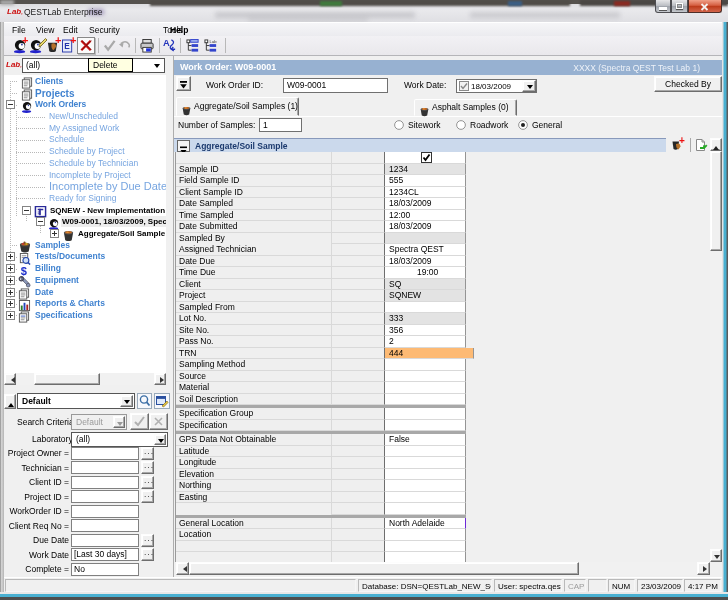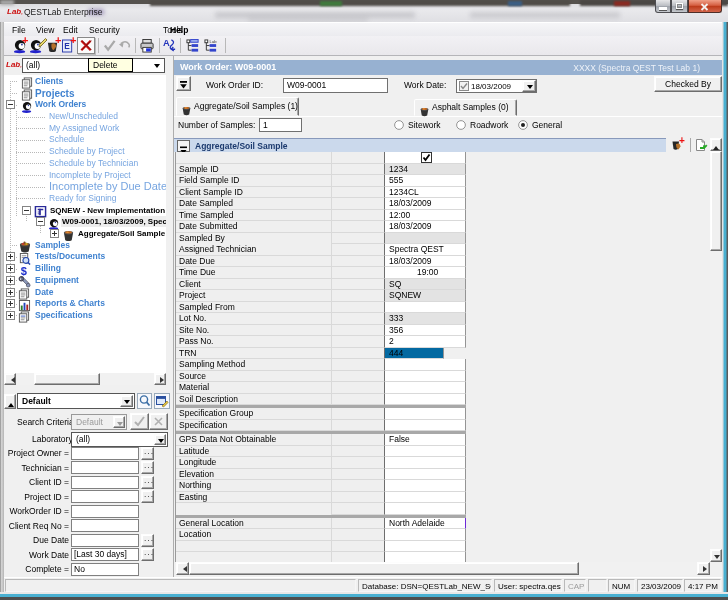--- a/index.html
+++ b/index.html
@@ -609,21 +609,21 @@
         <div class="abs t8" style="left:3px;top:0px;white-space:nowrap;">Pass No.</div>
       </div>
       <div class="abs" style="left:156px;top:184.0px;width:53px;height:11.5px;background:#efefef;border-bottom:1px solid #d9d9d9;border-left:1px solid #d9d9d9;"></div>
       <div class="abs" style="left:209px;top:184.0px;width:82px;height:11.5px;background:#ffffff;border-bottom:1px solid #d9d9d9;border-left:1px solid #6e6e6e;border-right:1px solid #949494;">
         <div class="abs t8" style="left:4px;top:0px;white-space:nowrap;">2</div>
       </div>
       <div class="abs" style="left:1px;top:195.5px;width:155px;height:11.5px;background:#efefef;border-bottom:1px solid #d9d9d9;">
         <div class="abs t8" style="left:3px;top:0px;white-space:nowrap;">TRN</div>
       </div>
       <div class="abs" style="left:156px;top:195.5px;width:53px;height:11.5px;background:#efefef;border-bottom:1px solid #d9d9d9;border-left:1px solid #d9d9d9;"></div>
-      <div class="abs" style="left:209px;top:195.5px;width:60px;height:11.5px;background:#0369a1;border-bottom:1px solid #d9d9d9;border-left:1px solid #6e6e6e;border-right:1px solid #949494;">
+      <div class="abs" style="left:209px;top:195.5px;width:90px;height:11.5px;background:#fdba74;border-bottom:1px solid #d9d9d9;border-left:1px solid #6e6e6e;border-right:1px solid #949494;">
         <div class="abs t8" style="left:4px;top:0px;white-space:nowrap;">444</div>
       </div>
       <div class="abs" style="left:1px;top:207.0px;width:155px;height:11.5px;background:#efefef;border-bottom:1px solid #d9d9d9;">
         <div class="abs t8" style="left:3px;top:0px;white-space:nowrap;">Sampling Method</div>
       </div>
       <div class="abs" style="left:156px;top:207.0px;width:53px;height:11.5px;background:#efefef;border-bottom:1px solid #d9d9d9;border-left:1px solid #d9d9d9;"></div>
       <div class="abs" style="left:209px;top:207.0px;width:82px;height:11.5px;background:#ffffff;border-bottom:1px solid #d9d9d9;border-left:1px solid #6e6e6e;border-right:1px solid #949494;">
         <div class="abs t8" style="left:4px;top:0px;white-space:nowrap;"></div>
       </div>
       <div class="abs" style="left:1px;top:218.5px;width:155px;height:11.5px;background:#efefef;border-bottom:1px solid #d9d9d9;">

